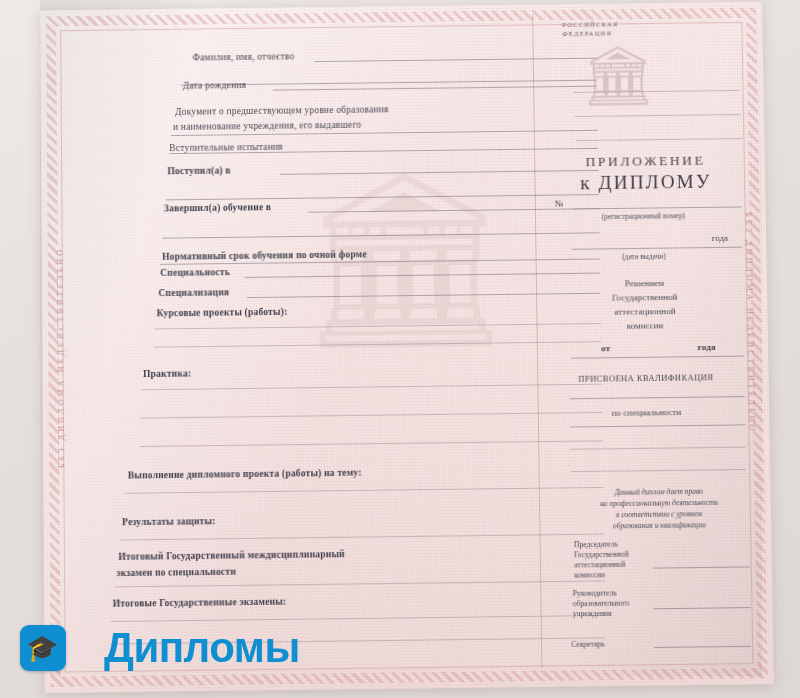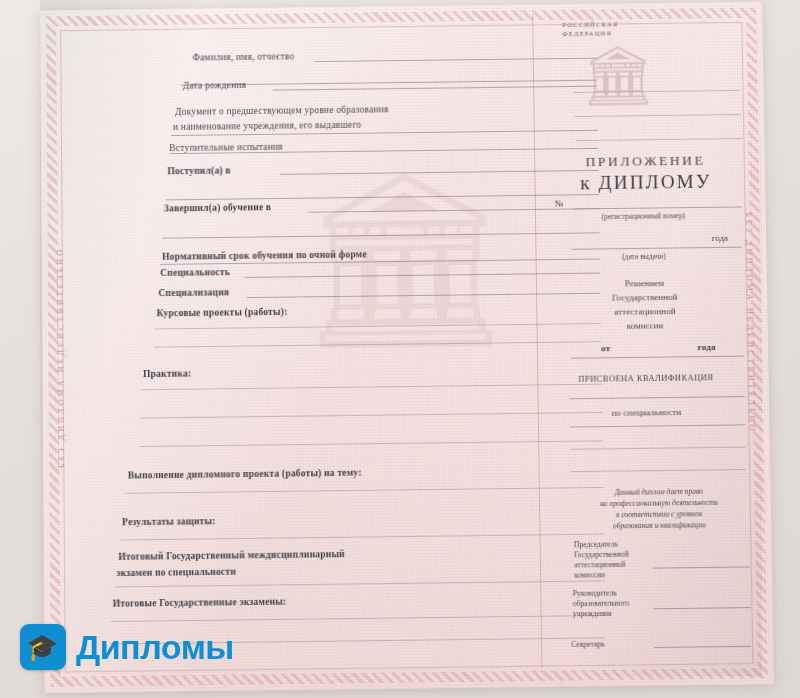--- a/index.html
+++ b/index.html
@@ -90,22 +90,22 @@
   .vtext.right{left:700px;top:210px;}
 
   
   .logo{position:absolute;left:20px;top:624px;display:flex;align-items:center;gap:10px;}
   .logo .badge{
     width:46px;height:46px;border-radius:9px;background:#0f8fd1;
     display:flex;align-items:center;justify-content:center;color:#fff;font-size:26px;
     box-shadow:0 1px 3px rgba(0,0,0,.25);
   }
   .logo .word{
-    font-family:"Liberation Sans", sans-serif;font-weight:bold;font-size:34px;
-    color:#0f8fd1;letter-spacing:-0.5px;
+    font-family:"Liberation Sans", sans-serif;font-weight:bold;font-size:42px;
+    color:#0f8fd1;letter-spacing:-0.5px;margin-left:28px;
   }
   .shadow-fold{
     position:absolute;left:40px;top:0;width:722px;height:676px;pointer-events:none;
     background:linear-gradient(105deg, rgba(0,0,0,0.06) 0%, rgba(0,0,0,0) 18%, rgba(0,0,0,0) 78%, rgba(0,0,0,0.05) 100%);
   }
 </style>
 </head>
 <body>
 
 <div class="stage">

